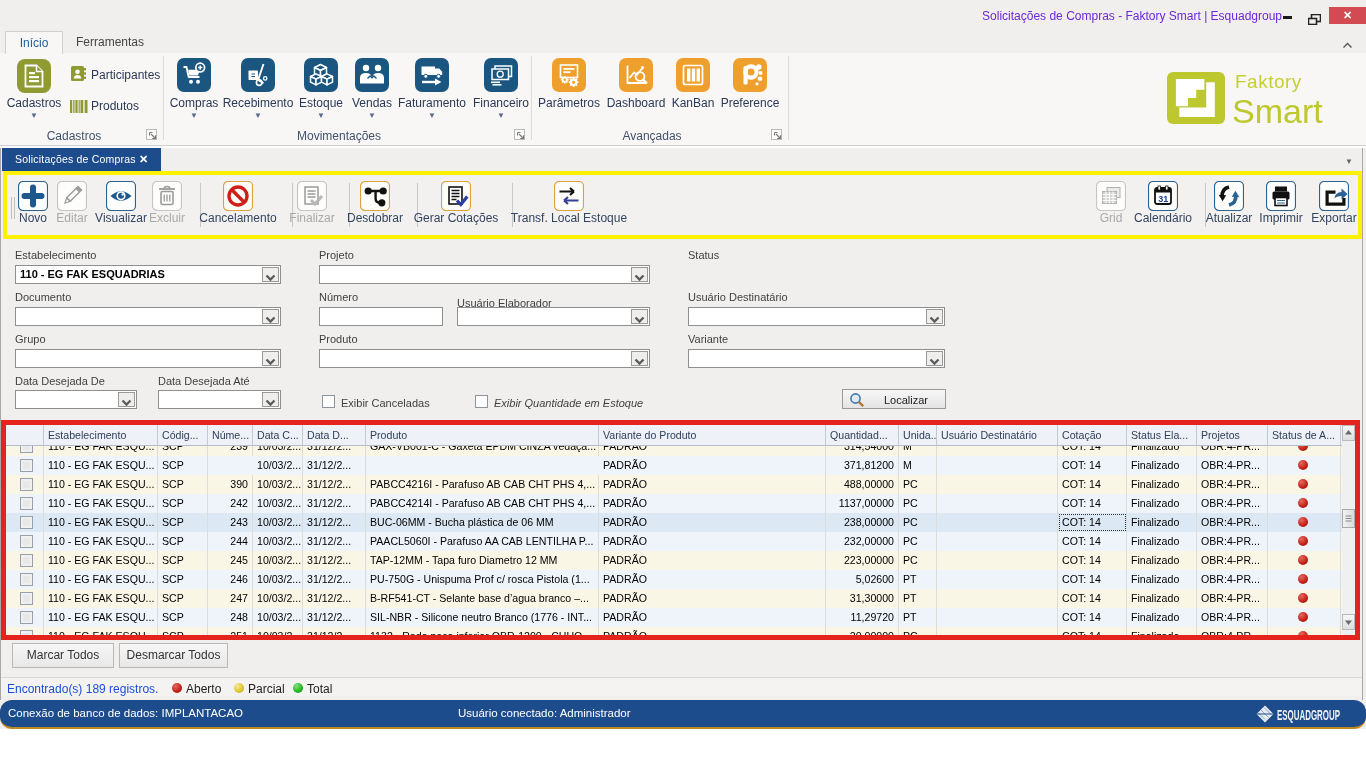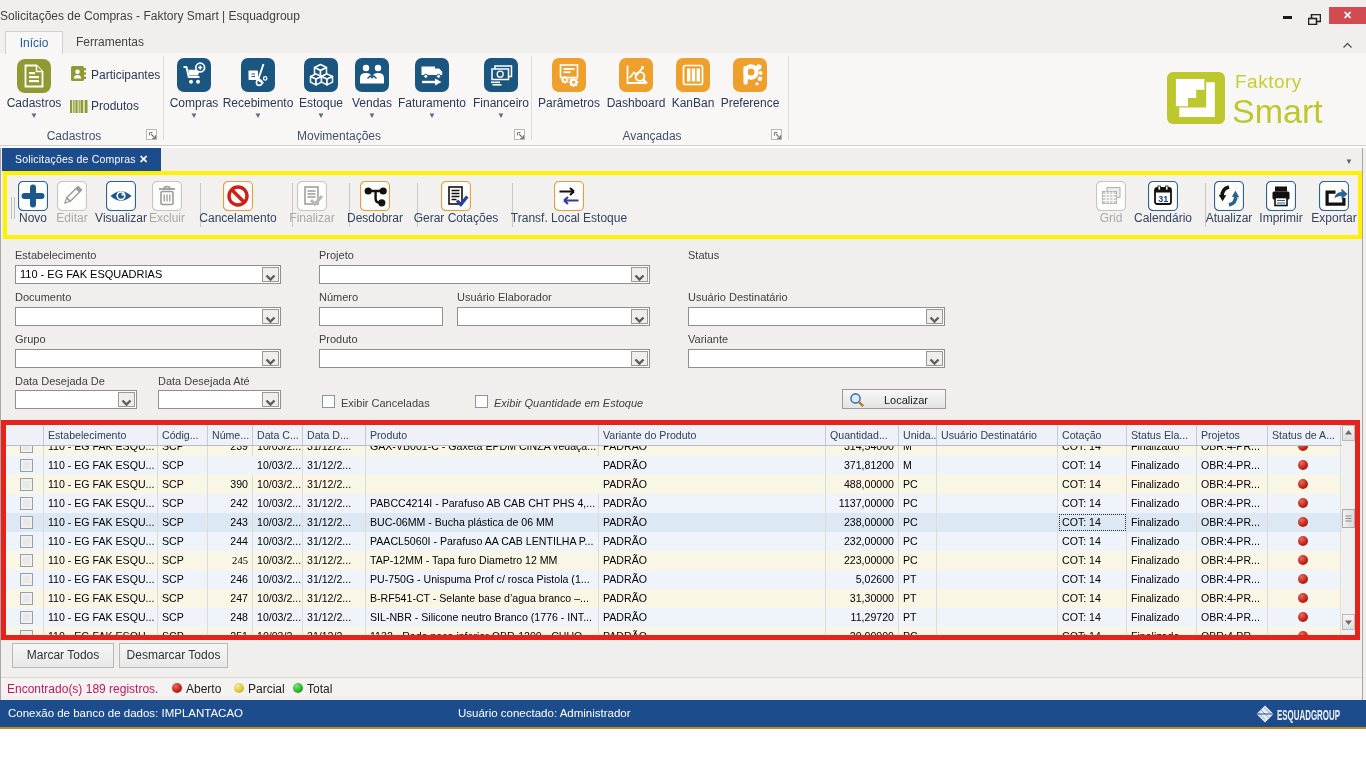--- a/index.html
+++ b/index.html
@@ -3,21 +3,21 @@
 <meta charset="utf-8">
 <style>
 * { margin:0; padding:0; box-sizing:border-box; }
 html,body { width:1366px; height:768px; overflow:hidden; background:#fff;
   font-family:"Liberation Sans",sans-serif; }
 .abs { position:absolute; }
 #app { position:relative; width:1366px; height:768px; background:#fff; }
 
 
 #titlebar { left:0; top:0; width:1366px; height:30px; background:#f0efed; }
-#title { left:0; width:1282px; text-align:left; font-size:12px; color:#404040; top:9px; }
+#title { left:0; width:1282px; text-align:right; font-size:12px; color:#6d28d9; top:9px; }
 #btnclose { left:1329px; top:7px; width:37px; height:17px; background:#d24b53; color:#fff;
   font-size:11px; text-align:center; line-height:17px; font-weight:bold; }
 
 
 #tabrow { left:0; top:30px; width:1366px; height:23px; background:#f0efed; }
 #tab-inicio { left:5px; top:1px; width:58px; height:23px; background:#f8f7f5;
   border:1px solid #d2d0ce; border-bottom:none; text-align:center;
   font-size:12px; color:#1e5d9e; line-height:22px; z-index:3; }
 #tab-ferr { left:70px; top:1px; width:80px; height:22px; text-align:center;
   font-size:12px; color:#444; line-height:22px; }
@@ -46,21 +46,21 @@
 .tbtn { position:absolute; top:6px; }
 .tlabel { position:absolute; top:36px; font-size:12px; color:#33445f; white-space:nowrap;
   text-align:center; }
 .tlabel.dis { color:#a9a9a7; }
 .tsep { position:absolute; top:8px; width:1px; height:44px; background:#c9c8c6; }
 .grip { position:absolute; left:4px; top:22px; width:1px; height:22px; background:#c0bfbd; }
 
 
 #panel { left:0; top:240px; width:1366px; height:180px; background:#f0efed; }
 .flabel { font-size:11px; color:#3f3f3f; white-space:nowrap; }
-.combo { background:#fff; border:1px solid #8f8f8f; height:19px; }
+.combo { background:#fff; border:1px solid #8f8f8f; height:19px;font-weight:bold; }
 .combo .txt { position:absolute; left:4px; top:2px; font-size:11px; color:#000; }
 .combo .dd { position:absolute; right:1px; top:1px; bottom:1px; width:17px;
   background:#efeeec; border:1px solid #999; text-align:center; }
 .combo .dd svg { margin-top:4px; }
 .cb { width:13px; height:13px; background:#fff; border:1px solid #8e949c; }
 .cbl { font-size:11px; color:#3f3f3f; }
 
 
 #rbox { left:1px; top:420px; width:1359px; height:220px; border:5px solid #e3231c;
   background:#fff; overflow:hidden; }
@@ -82,21 +82,21 @@
 .dot { position:absolute; left:30px; top:4px; width:10px; height:10px; border-radius:50%;
   background:radial-gradient(circle at 35% 30%, #e46a60, #c11f14 60%, #8e140c); }
 #vsb { position:absolute; left:1336px; top:0; width:13px; height:210px; background:#f0f0f0; }
 
 
 .botbtn { position:absolute; top:643px; height:25px; background:linear-gradient(#f6f6f6,#e8e8e8);
   border:1px solid #b8b8b8; font-size:12px; color:#333; text-align:center; line-height:23px; }
 #statusline { left:0px; top:677px; width:1362px; height:19px; background:#f4f3f1;
   border-top:1px solid #d9d8d6; }
 #bluebar { left:0; top:700px; width:1366px; height:29px; background:#1d4c8c;
-  border-bottom:2px solid #c2891e; }
+  border-bottom:2px solid #c2891e;border-radius:12px; }
 .bbtxt { font-size:11.5px; color:#fff; top:7px; }
 </style>
 </head>
 <body>
 <div id="app">
   <div class="abs" style="left:0;top:148px;width:1366px;height:581px;background:#f0efed;"></div>
 
   <div class="abs" id="titlebar">
     <div class="abs" id="title">Solicitações de Compras - Faktory Smart | Esquadgroup</div>
     <div class="abs" style="left:1283px;top:16px;width:9px;height:3px;background:#1a1a1a;"></div>
@@ -445,21 +445,21 @@
       </div>
 <div class="abs flabel" style="left:688px;top:9px;">Status</div>
 <div class="abs flabel" style="left:15px;top:51px;">Documento</div>
 <div class="abs combo" style="left:15px;top:67px;width:266px;">
         <span class="dd"><svg width="11" height="8" viewBox="0 0 11 8">
             <path d="M1.5 1.5 l4 4 4 -4" fill="none" stroke="#5d5d5d" stroke-width="2.4"></path>
           </svg></span>
       </div>
 <div class="abs flabel" style="left:319px;top:51px;">Número</div>
 <div class="abs combo" style="left:319px;top:67px;width:124px;"></div>
-<div class="abs flabel" style="left:457px;top:51px;text-align:right;">Usuário Elaborador</div>
+<div class="abs flabel" style="left:457px;top:57px;text-align:right;">Usuário Elaborador</div>
 <div class="abs combo" style="left:457px;top:67px;width:193px;">
         <span class="dd"><svg width="11" height="8" viewBox="0 0 11 8">
             <path d="M1.5 1.5 l4 4 4 -4" fill="none" stroke="#5d5d5d" stroke-width="2.4"></path>
           </svg></span>
       </div>
 <div class="abs flabel" style="left:688px;top:51px;">Usuário Destinatário</div>
 <div class="abs combo" style="left:688px;top:67px;width:257px;">
         <span class="dd"><svg width="11" height="8" viewBox="0 0 11 8">
             <path d="M1.5 1.5 l4 4 4 -4" fill="none" stroke="#5d5d5d" stroke-width="2.4"></path>
           </svg></span>
@@ -580,20 +580,21 @@
             <div class="gcell" style="left:0px;width:38px;">
               <span class="rowcb">
                 <i></i>
               </span>
             </div>
             <div class="gcell" style="left:38px;width:114px;">110 - EG FAK ESQU...</div>
             <div class="gcell" style="left:152px;width:50px;">SCP</div>
             <div class="gcell num" style="left:202px;width:45px;">390</div>
             <div class="gcell" style="left:247px;width:50px;">10/03/2...</div>
             <div class="gcell" style="left:297px;width:63px;">31/12/2...</div>
+            <div class="gcell" style="left:360px;width:233px;">PABCC4216I - Parafuso AB CAB CHT PHS 4,...</div>
             <div class="gcell" style="left:593px;width:227px;">PADRÃO</div>
             <div class="gcell num" style="left:820px;width:73px;">488,00000</div>
             <div class="gcell" style="left:893px;width:38px;">PC</div>
             <div class="gcell" style="left:931px;width:121px;"></div>
             <div class="gcell" style="left:1052px;width:69px;">COT: 14</div>
             <div class="gcell" style="left:1121px;width:70px;">Finalizado</div>
             <div class="gcell" style="left:1191px;width:71px;">OBR:4-PR...</div>
             <div class="gcell" style="left:1262px;width:73px;">
               <span class="dot"></span>
             </div>
@@ -676,21 +677,21 @@
         </div>
 <div class="grow" style="top:126px;height:19px;background:#faf6e6;">
           <div style="position:absolute;left:0;top:0px;width:1336px;height:19px;">
             <div class="gcell" style="left:0px;width:38px;">
               <span class="rowcb">
                 <i></i>
               </span>
             </div>
             <div class="gcell" style="left:38px;width:114px;">110 - EG FAK ESQU...</div>
             <div class="gcell" style="left:152px;width:50px;">SCP</div>
-            <div class="gcell num" style="left:202px;width:45px;font-family:Liberation Serif, serif;">245</div>
+            <div class="gcell num" style="left:202px;width:45px;">245</div>
             <div class="gcell" style="left:247px;width:50px;">10/03/2...</div>
             <div class="gcell" style="left:297px;width:63px;">31/12/2...</div>
             <div class="gcell" style="left:360px;width:233px;">TAP-12MM - Tapa furo Diametro 12 MM</div>
             <div class="gcell" style="left:593px;width:227px;">PADRÃO</div>
             <div class="gcell num" style="left:820px;width:73px;">223,00000</div>
             <div class="gcell" style="left:893px;width:38px;">PC</div>
             <div class="gcell" style="left:931px;width:121px;"></div>
             <div class="gcell" style="left:1052px;width:69px;">COT: 14</div>
             <div class="gcell" style="left:1121px;width:70px;">Finalizado</div>
             <div class="gcell" style="left:1191px;width:71px;">OBR:4-PR...</div>
@@ -809,21 +810,21 @@
 <div style="position:absolute;left:0;top:189px;width:13px;height:16px;background:linear-gradient(#f6f6f6,#dfdfdf);border:1px solid #b9b9b9;"><svg width="11" height="14" viewBox="0 0 11 14">
               <path d="M5.5 10 l3.5 -4.5 h-7 z" fill="#6a6a6a"></path>
             </svg></div>
 </div>
       </div>
   </div>
 
   <div class="abs botbtn" style="left:12px;width:102px;">Marcar Todos</div>
   <div class="abs botbtn" style="left:119px;width:109px;">Desmarcar Todos</div>
   <div class="abs" id="statusline">
-      <div class="abs" style="left:7px;top:4px;font-size:12px;color:#be185d;">Encontrado(s) 189 registros.</div>
+      <div class="abs" style="left:7px;top:4px;font-size:12px;color:#1d4ed8;">Encontrado(s) 189 registros.</div>
       <div class="abs" style="left:172px;top:5px;width:10px;height:10px;border-radius:50%;background:radial-gradient(circle at 35% 30%,#e46a60,#c11f14 60%,#8e140c);"></div>
       <div class="abs" style="left:186px;top:4px;font-size:12px;color:#222;">Aberto</div>
       <div class="abs" style="left:234px;top:5px;width:10px;height:10px;border-radius:50%;background:radial-gradient(circle at 35% 30%,#f4ea9a,#ddc52c 60%,#a8921a);"></div>
       <div class="abs" style="left:248px;top:4px;font-size:12px;color:#222;">Parcial</div>
       <div class="abs" style="left:293px;top:5px;width:10px;height:10px;border-radius:50%;background:radial-gradient(circle at 35% 30%,#7ee47a,#22b322 60%,#158015);"></div>
       <div class="abs" style="left:307px;top:4px;font-size:12px;color:#222;">Total</div>
     </div>
   <div class="abs" id="bluebar">
     <div class="abs bbtxt" style="left:8px;">Conexão de banco de dados: IMPLANTACAO</div>
     <div class="abs bbtxt" style="left:458px;">Usuário conectado: Administrador</div>

